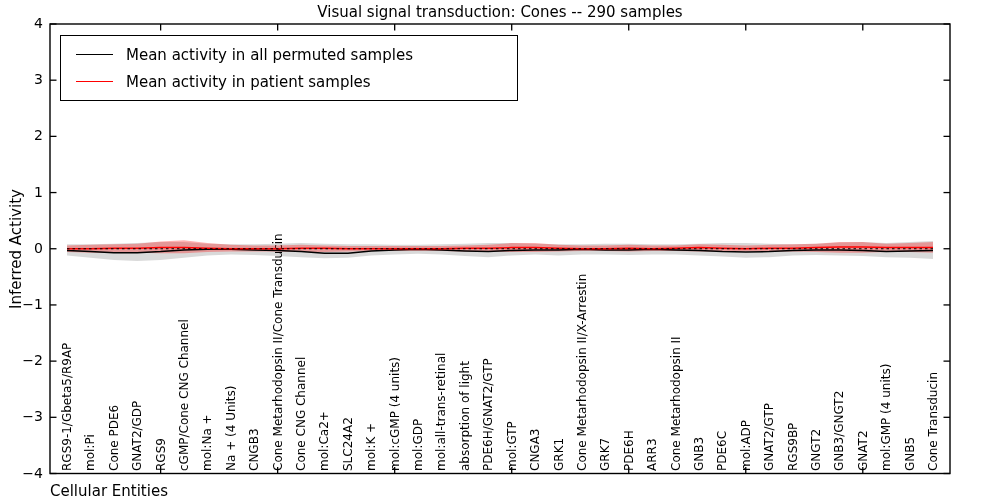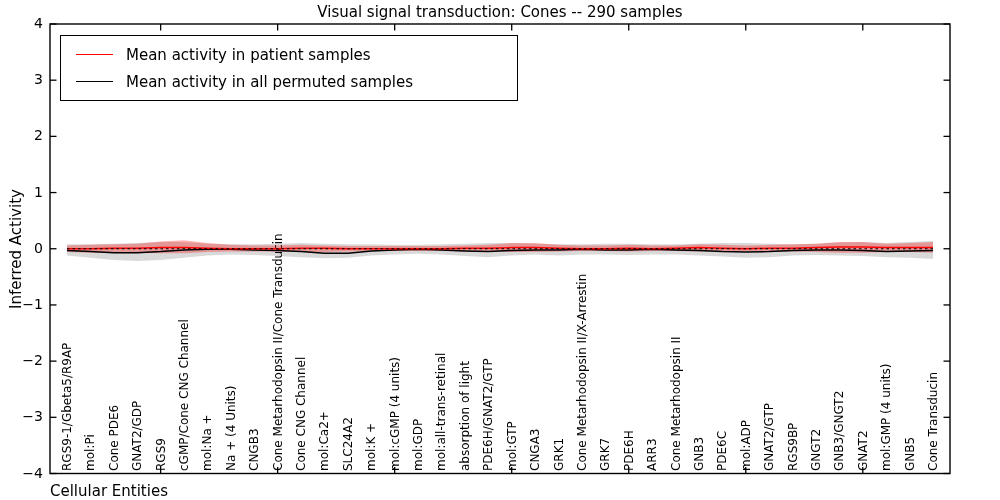--- a/index.html
+++ b/index.html
@@ -136,22 +136,22 @@
       <line x1="628.7297297297297" y1="473.5" x2="628.7297297297297" y2="467" stroke="#000" stroke-width="1.3"></line>
       <line x1="628.7297297297297" y1="24" x2="628.7297297297297" y2="30.5" stroke="#000" stroke-width="1.3"></line>
       <line x1="745.7567567567568" y1="473.5" x2="745.7567567567568" y2="467" stroke="#000" stroke-width="1.3"></line>
       <line x1="745.7567567567568" y1="24" x2="745.7567567567568" y2="30.5" stroke="#000" stroke-width="1.3"></line>
       <line x1="862.7837837837837" y1="473.5" x2="862.7837837837837" y2="467" stroke="#000" stroke-width="1.3"></line>
       <line x1="862.7837837837837" y1="24" x2="862.7837837837837" y2="30.5" stroke="#000" stroke-width="1.3"></line>
     </svg>
 
   <div class="legend">
     <div class="legend-row">
+      <span class="legend-swatch" id="legend-swatch-0" style="border-top-color: rgb(0, 0, 0);"></span>
+      <span class="legend-label">Mean activity in all permuted samples</span>
+    </div>
+    <div class="legend-row">
       <span class="legend-swatch" id="legend-swatch-1" style="border-top-color: rgb(255, 0, 0);"></span>
       <span class="legend-label">Mean activity in patient samples</span>
-    </div>
-    <div class="legend-row">
-      <span class="legend-swatch" id="legend-swatch-0" style="border-top-color: rgb(0, 0, 0);"></span>
-      <span class="legend-label">Mean activity in all permuted samples</span>
     </div>
   </div>
 
 </div>
 
 </body></html>

